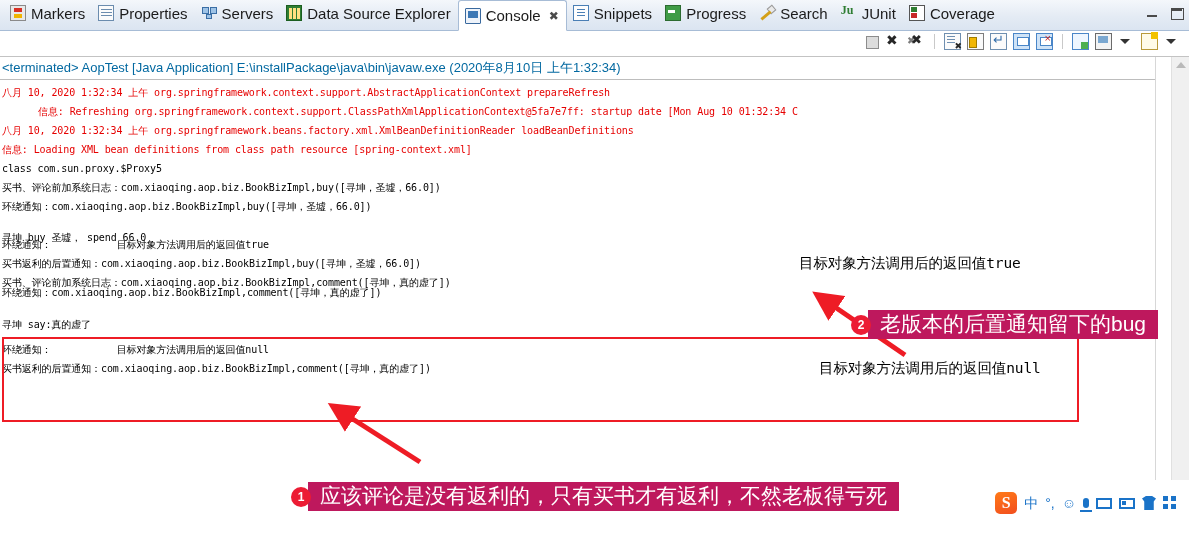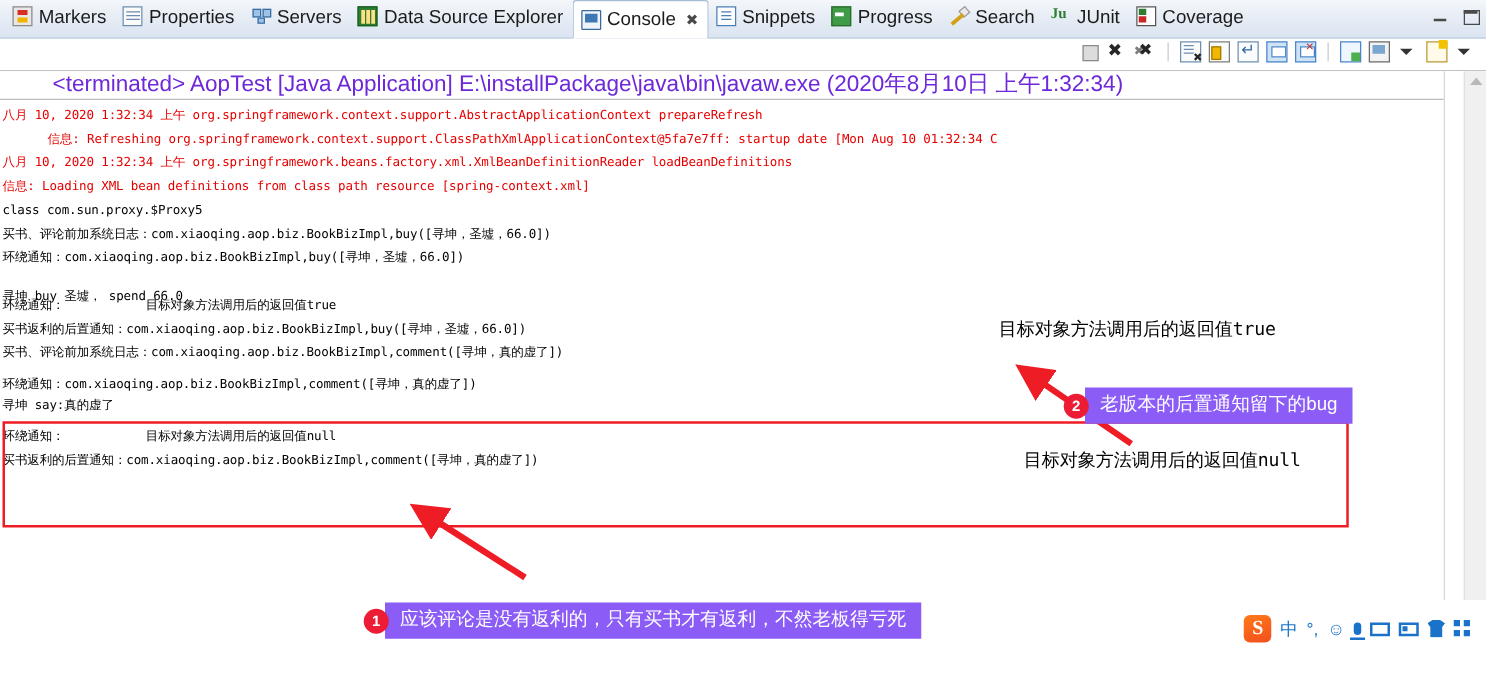--- a/index.html
+++ b/index.html
@@ -140,24 +140,23 @@
     position: absolute;
     left: 2px;
     font-family: "DejaVu Sans Mono", "Liberation Mono", monospace;
     font-size: 10px;
     line-height: 19px;
     white-space: pre;
     letter-spacing: -0.1px;
   }
   .term-line.title {
     font-family: "Liberation Sans", sans-serif;
-    font-size: 18px;
-    color: #6d28d9;
+    font-size: 13px;
+    color: #0369a1;
     letter-spacing: 0;
-    margin-left: 40px;
   }
   .c-red { color: #e60000; }
   .c-black { color: #000000; }
 
   .title-rule {
     position: absolute;
     left: 0; top: 22px;
     width: 1155px; height: 1px;
     background: #bdbdbd;
   }
@@ -222,23 +221,23 @@
     font-weight: bold;
     display: flex;
     align-items: center;
     justify-content: center;
     font-family: "Liberation Sans", sans-serif;
     z-index: 3;
     position: relative;
   }
   .bubble {
     position: relative;
-    background: #8b5cf6;
+    background: #be185d;
     color: #ffffff;
-    font-size: 15px;
+    font-size: 21px;
     font-family: "Liberation Sans", sans-serif;
     padding: 4px 12px 5px 12px;
     margin-left: -3px;
     white-space: nowrap;
     line-height: 20px;
   }
   .bubble::before {
     content: "";
     position: absolute;
     left: -7px; top: 50%;
@@ -387,21 +386,21 @@
     <div class="term-line c-red" style="top:45px;margin-left:36px;">信息: Refreshing org.springframework.context.support.ClassPathXmlApplicationContext@5fa7e7ff: startup date [Mon Aug 10 01:32:34 C</div>
     <div class="term-line c-red" style="top:64px;">八月 10, 2020 1:32:34 上午 org.springframework.beans.factory.xml.XmlBeanDefinitionReader loadBeanDefinitions</div>
     <div class="term-line c-red" style="top:83px;">信息: Loading XML bean definitions from class path resource [spring-context.xml]</div>
     <div class="term-line c-black" style="top:102px;">class com.sun.proxy.$Proxy5</div>
     <div class="term-line c-black" style="top:121px;">买书、评论前加系统日志：com.xiaoqing.aop.biz.BookBizImpl,buy([寻坤，圣墟，66.0])</div>
     <div class="term-line c-black" style="top:140px;">环绕通知：com.xiaoqing.aop.biz.BookBizImpl,buy([寻坤，圣墟，66.0])</div>
     <div class="term-line c-black" style="top:171px;">寻坤 buy 圣墟， spend 66.0</div>
     <div class="term-line c-black" style="top:178px;">环绕通知：           目标对象方法调用后的返回值true</div>
     <div class="term-line c-black" style="top:197px;">买书返利的后置通知：com.xiaoqing.aop.biz.BookBizImpl,buy([寻坤，圣墟，66.0])</div>
     <div class="term-line c-black" style="top:216px;">买书、评论前加系统日志：com.xiaoqing.aop.biz.BookBizImpl,comment([寻坤，真的虚了])</div>
-    <div class="term-line c-black" style="top:241px;">环绕通知：com.xiaoqing.aop.biz.BookBizImpl,comment([寻坤，真的虚了])</div>
+    <div class="term-line c-black" style="top:226px;">环绕通知：com.xiaoqing.aop.biz.BookBizImpl,comment([寻坤，真的虚了])</div>
     <div class="term-line c-black" style="top:258px;">寻坤 say:真的虚了</div>
     <div class="term-line c-black" style="top:283px;">环绕通知：           目标对象方法调用后的返回值null</div>
     <div class="term-line c-black" style="top:302px;">买书返利的后置通知：com.xiaoqing.aop.biz.BookBizImpl,comment([寻坤，真的虚了])</div>
 
     <div class="ann-text" style="left:799px; top:197px;">目标对象方法调用后的返回值true</div>
     <div class="ann-text" style="left:819px; top:302px;">目标对象方法调用后的返回值null</div>
 
   </div>
 
   <div class="right-gutter"></div>

